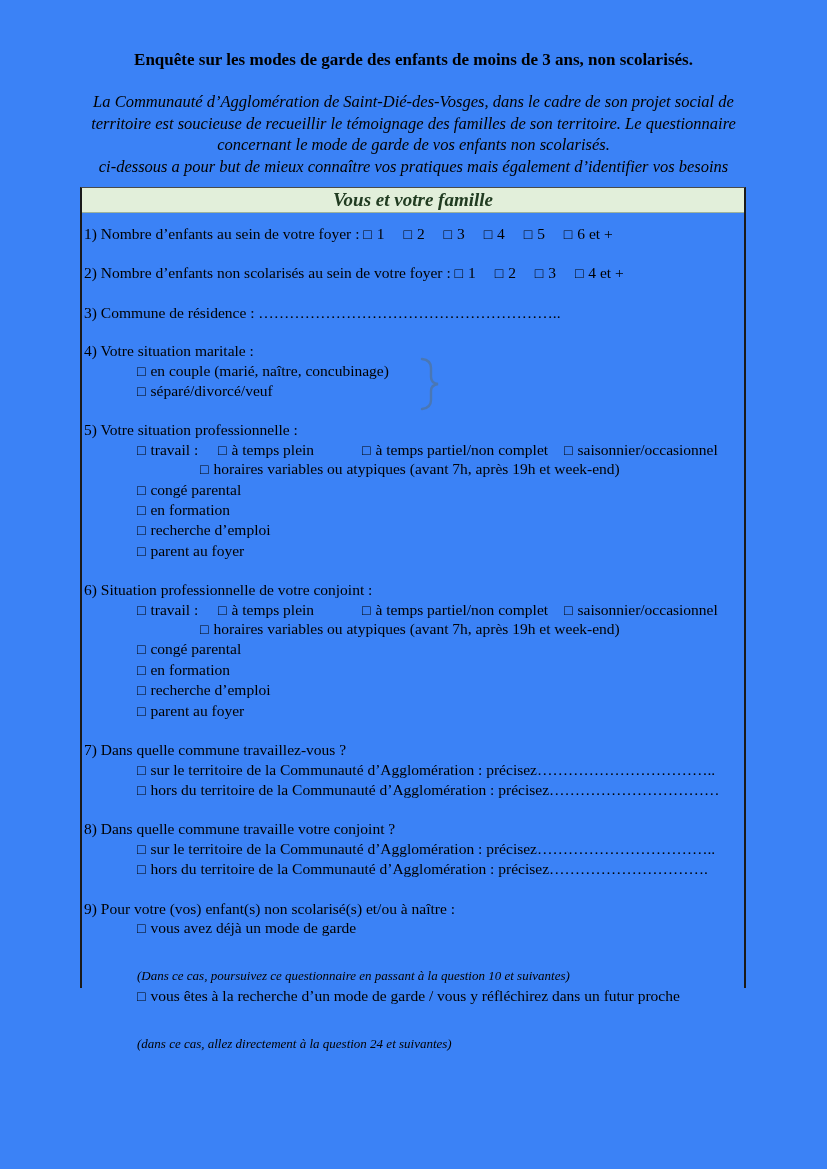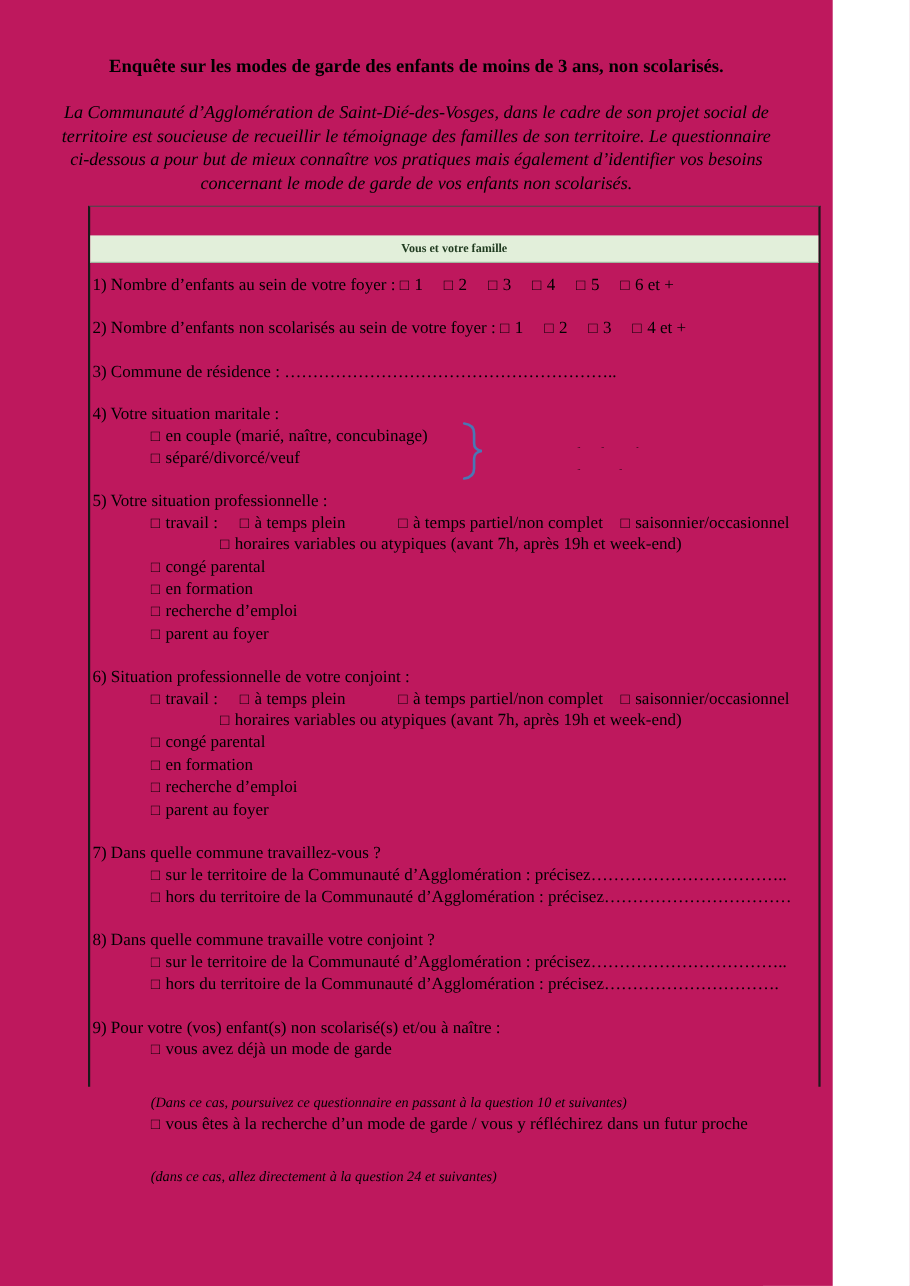--- a/index.html
+++ b/index.html
@@ -1,35 +1,35 @@
 <!DOCTYPE html>
 <html><head>
 <meta charset="utf-8">
 <style>
   html,body{margin:0;padding:0;background:#fff;}
   .page{
-    position:relative;width:757px;height:1169px;background:#be185d;overflow:hidden;
+    position:relative;width:827px;height:1169px;background:#3b82f6;overflow:hidden;
     font-family:"Liberation Serif","DejaVu Serif",serif;color:#000;
   }
   .title{
     padding-top:50px;margin:0;text-align:center;
     font-size:17px;font-weight:bold;line-height:20px;
   }
   .intro{
     margin:21px auto 0 auto;width:672px;text-align:center;
     font-style:italic;font-size:16.5px;line-height:21.5px;
   }
   .box{
     position:absolute;left:80px;top:187px;width:666px;height:801px;
     border-top:1px solid #4a4a4a;border-left:2px solid #1a1a1a;border-right:2px solid #1a1a1a;
     box-sizing:border-box;
   }
   .band{
     height:24px;line-height:24px;background:#e2efda;border-bottom:1px solid #9db39d;
-    text-align:center;font-weight:bold;font-size:11px;color:#213c21;margin-top:26px;
+    text-align:center;font-weight:bold;font-style:italic;font-size:19px;color:#213c21;
   }
   .content{
     position:relative;padding:11px 20px 0 2px;font-size:15.5px;line-height:19.4px;
   }
   .qblock{margin:0 0 19px 0;}
   .line{white-space:nowrap;overflow:hidden;}
   .rel{position:relative;}
   .ind1{margin-left:53px;}
   .ind2{margin-left:116px;}
   .cb{font-size:14px;margin-right:5px;}
@@ -44,22 +44,22 @@
 </head>
 <body>
 
 <div class="page">
 
   <h1 class="title">Enquête sur les modes de garde des enfants de moins de 3 ans, non scolarisés.</h1>
 
   <div class="intro">
     <div>La Communauté d’Agglomération de Saint-Dié-des-Vosges, dans le cadre de son projet social de</div>
     <div>territoire est soucieuse de recueillir le témoignage des familles de son territoire. Le questionnaire</div>
+    <div>concernant le mode de garde de vos enfants non scolarisés.</div>
     <div>ci-dessous a pour but de mieux connaître vos pratiques mais également d’identifier vos besoins</div>
-    <div>concernant le mode de garde de vos enfants non scolarisés.</div>
   </div>
 
   <div class="box">
     <div class="band">Vous et votre famille</div>
 
     <div class="content">
 
       <div class="qblock">
         <div class="line">
           <span>1) Nombre d’enfants au sein de votre foyer :</span>

